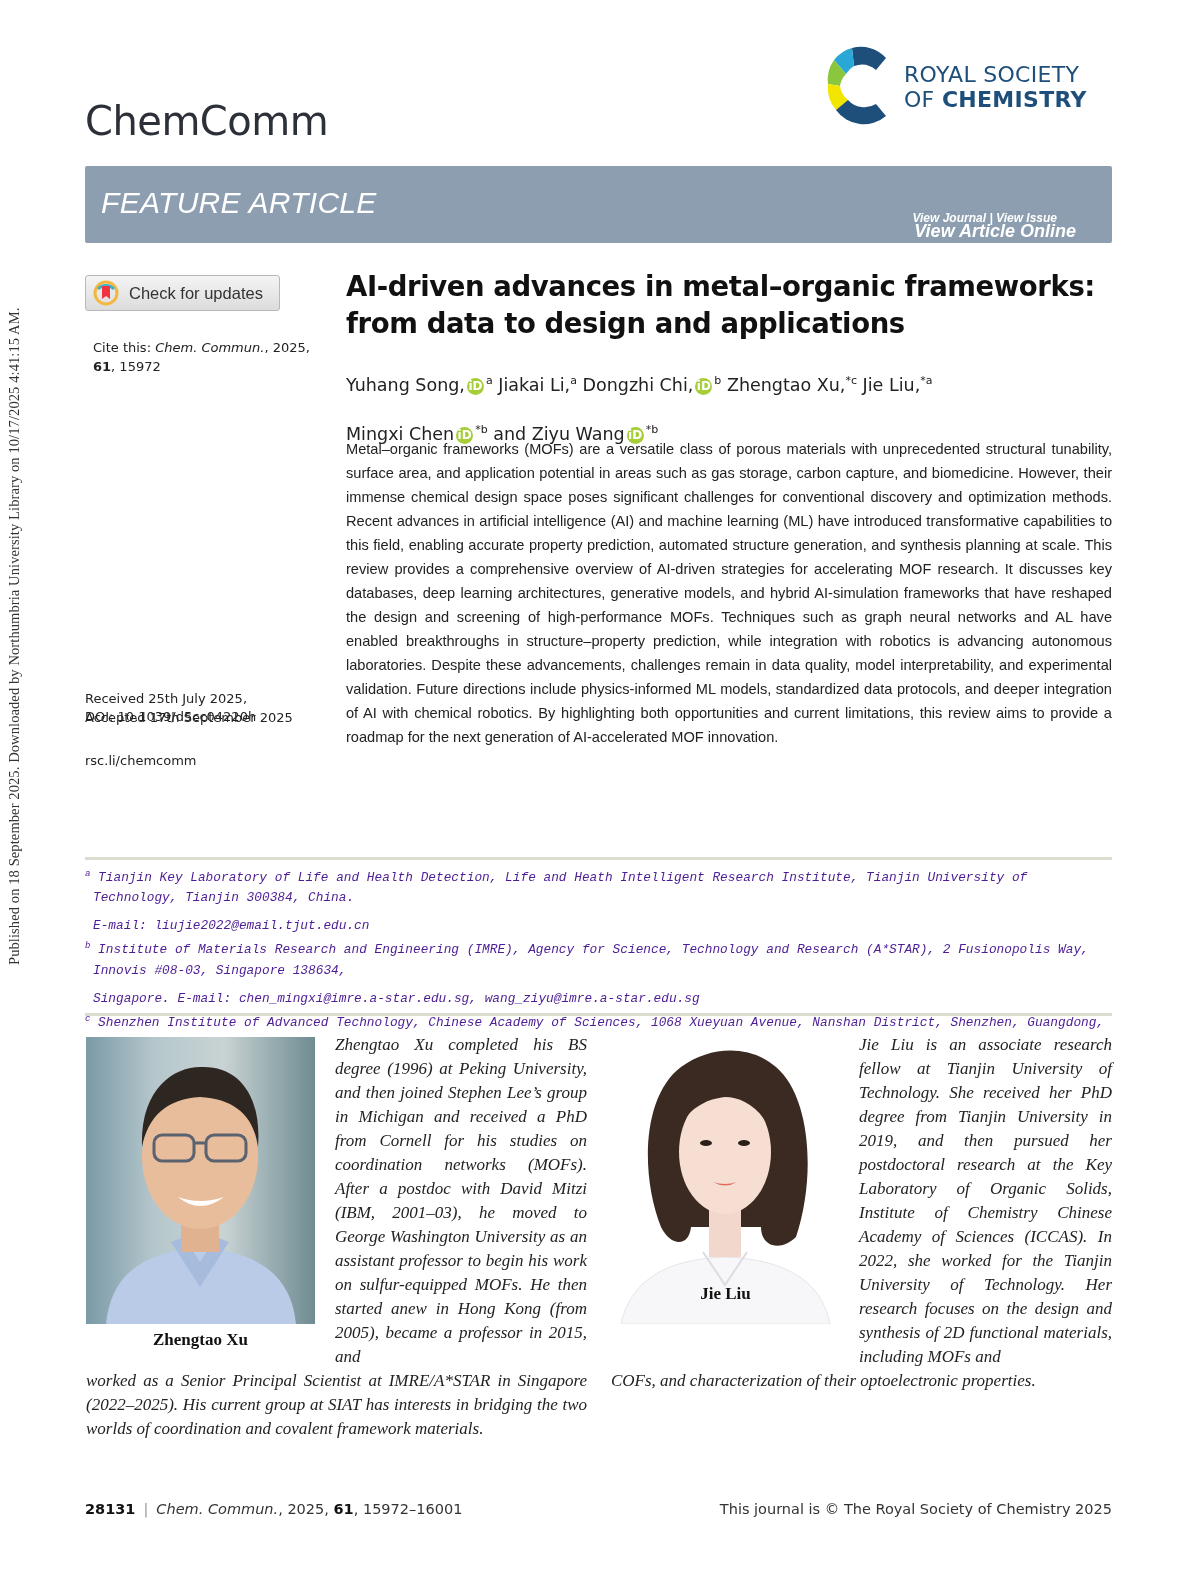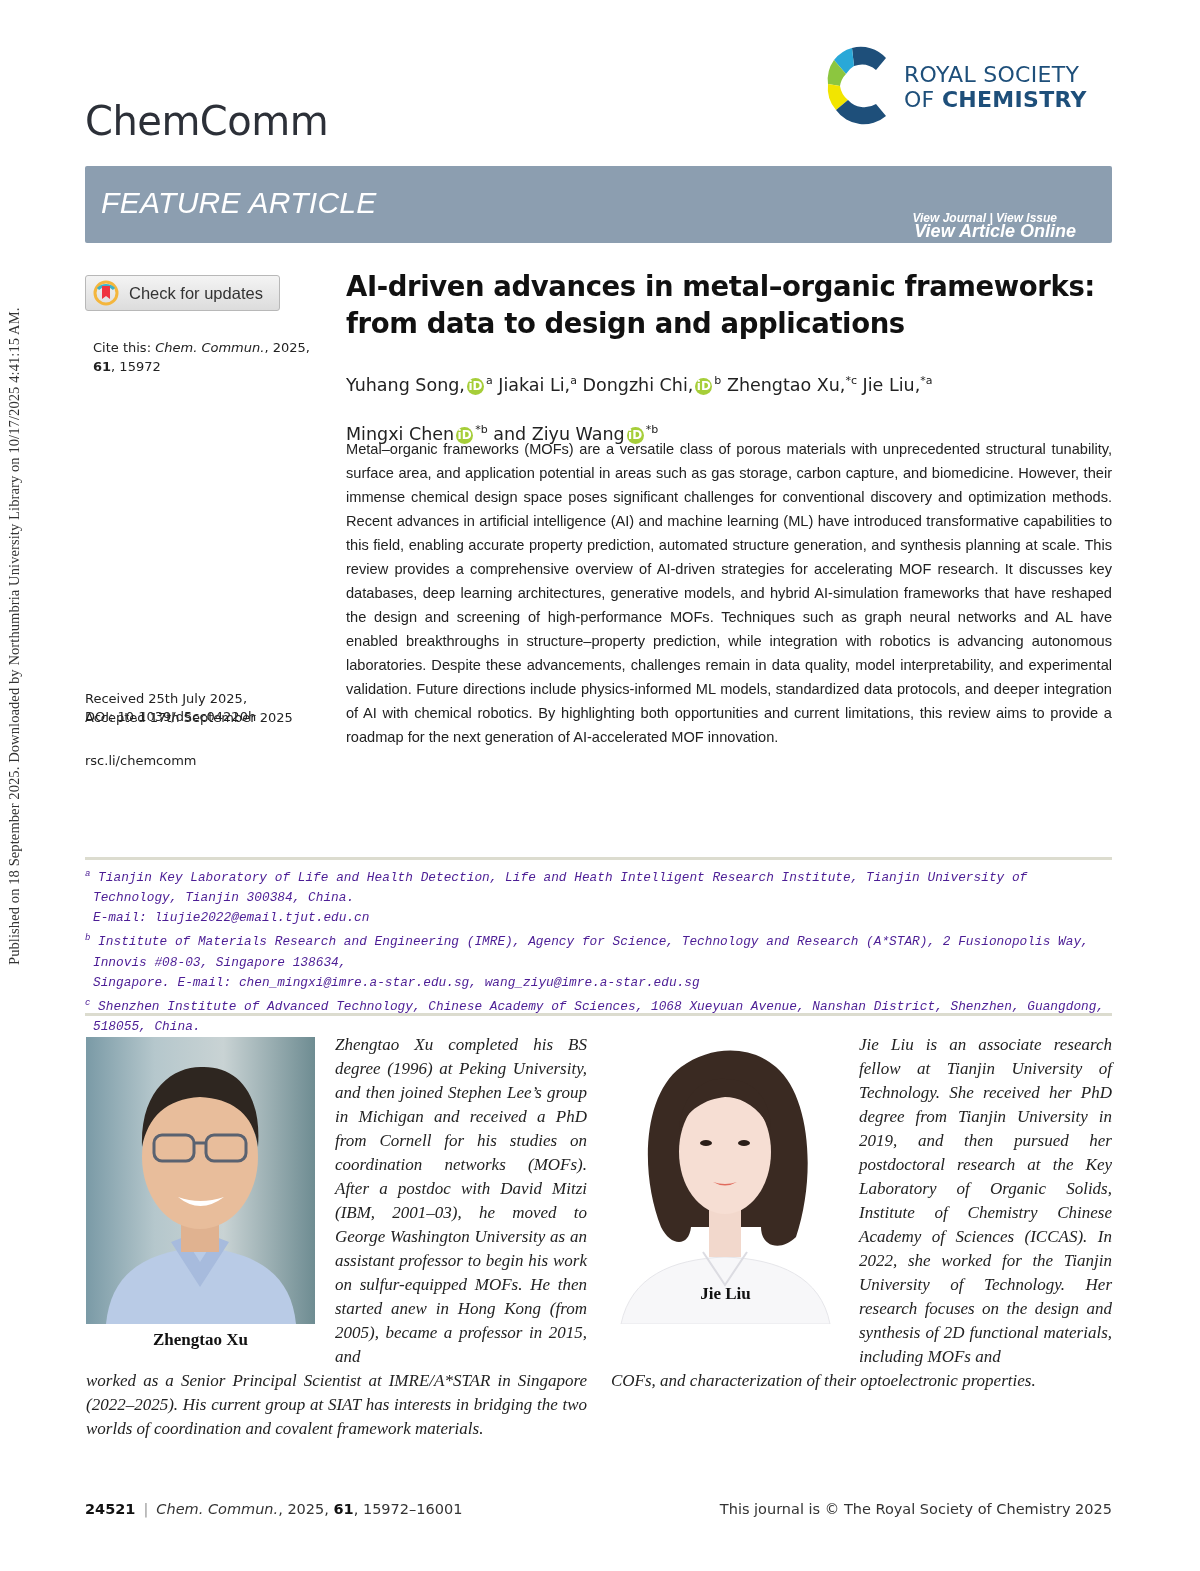--- a/index.html
+++ b/index.html
@@ -40,21 +40,21 @@
   .authors sup { font-size: 11px; }
 
   .abstract { position: absolute; left: 346px; top: 437px; width: 766px; font-family: "Liberation Sans", sans-serif; font-size: 14.6px; line-height: 24px; color: #222; text-align: justify; }
 
   .rule { position: absolute; left: 85px; width: 1027px; height: 3px; background: #dcdccf; }
   .rule1 { top: 857px; }
   .rule2 { top: 1013px; }
 
   .affils { position: absolute; left: 85px; top: 864px; width: 1030px; font-family: Liberation Mono, monospace; font-style: italic; font-size: 12.8px; line-height: 20px; color: #4c1d95; }
   .affils .aff { padding-left: 8px; text-indent: -8px; }
-  .affils .aff .email { display: block; text-indent: 0; }
+  .affils .aff .email { display: block; text-indent: 0; margin-top: 8px; }
   .affils sup { font-size: 9px; }
 
   .photo { position: absolute; width: 229px; height: 287px; overflow: hidden; }
   .photo1 { left: 86px; top: 1037px; background: linear-gradient(90deg, #7a9aa6 0%, #b5c7cc 30%, #c9d3d4 60%, #6e8c92 100%); }
   .photo2 { left: 611px; top: 1037px; background: #ffffff; }
   .caption { position: absolute; font-family: "Liberation Serif", serif; font-weight: bold; font-size: 17px; color: #111; text-align: center; }
   .cap1 { left: 86px; width: 229px; top: 1330px; }
   .cap2 { left: 611px; width: 229px; top: 1284px; }
 
   .bio { position: absolute; font-family: "Liberation Serif", serif; font-style: italic; font-size: 17px; line-height: 24px; color: #222; text-align: justify; }
@@ -173,15 +173,15 @@
     <ellipse cx="95" cy="106" rx="6" ry="3" fill="#2a1e18"></ellipse>
     <ellipse cx="133" cy="106" rx="6" ry="3" fill="#2a1e18"></ellipse>
     <path d="M102 145 Q114 152 126 145 Q114 149 102 145 Z" fill="#e06a5c"></path>
   </svg>
 </div>
 <div class="caption cap2">Jie Liu</div>
 <div class="bio bio2a">Jie Liu is an associate research fellow at Tianjin University of Technology. She received her PhD degree from Tianjin University in 2019, and then pursued her postdoctoral research at the Key Laboratory of Organic Solids, Institute of Chemistry Chinese Academy of Sciences (ICCAS). In 2022, she worked for the Tianjin University of Technology. Her research focuses on the design and synthesis of 2D functional materials, including MOFs and</div>
 <div class="bio bio2b">COFs, and characterization of their optoelectronic properties.</div>
 
 <div class="footer-left">
-  <b>24521</b><span class="sep">|</span><i>Chem. Commun.</i><span>, 2025, </span><b>61</b><span>, 15972–16001</span>
+  <b>28131</b><span class="sep">|</span><i>Chem. Commun.</i><span>, 2025, </span><b>61</b><span>, 15972–16001</span>
 </div>
 <div class="footer-right">This journal is © The Royal Society of Chemistry 2025</div>
 
 </body></html>

